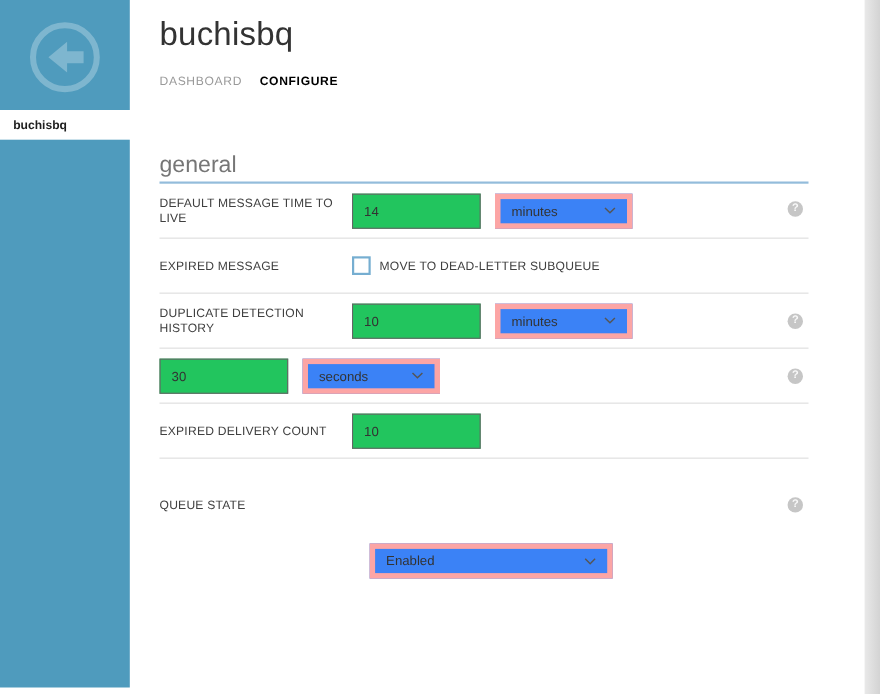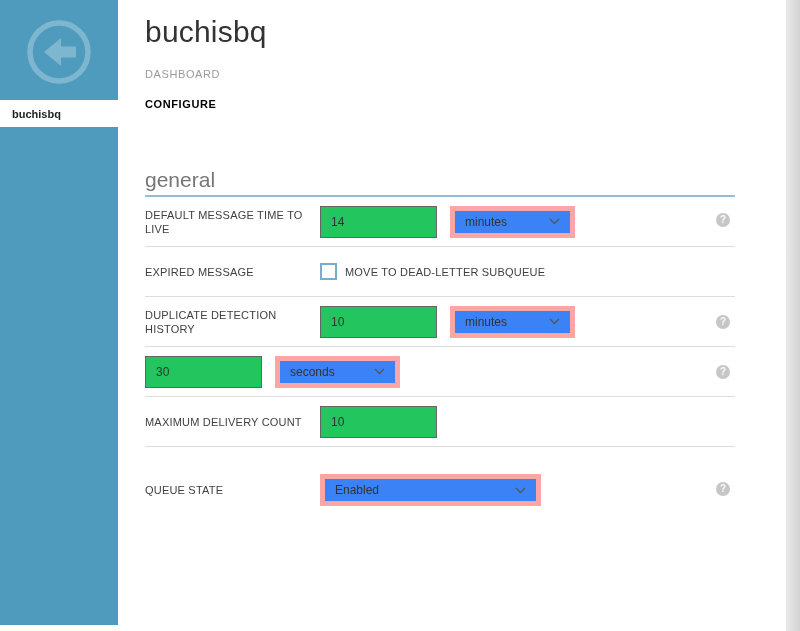--- a/index.html
+++ b/index.html
@@ -18,31 +18,31 @@
   .sidebar-body { width:118px; height:498px; background:#4F9BBD; }
 
   
   .scrollbar { position:absolute; right:0; top:0; width:14px; height:631px;
                background:linear-gradient(to right,#e9e9e9,#d3d3d3); }
 
   
   .main { position:absolute; left:145px; top:0; width:590px; }
   .page-title { margin-top:12px; font-size:30px; font-weight:300; color:#333;
                 line-height:40px; letter-spacing:0.2px; }
-  .tabs { margin-top:15px; display:flex; gap:16px;flex-direction:column; }
+  .tabs { margin-top:15px; display:flex; gap:16px; }
   .tab { font-size:11px; letter-spacing:0.6px; line-height:14px; cursor:pointer; }
   .tab.inactive { color:#9a9a9a; font-weight:400; }
   .tab.active { color:#000; font-weight:700; }
 
   .section-header { margin-top:57px; font-size:21px; font-weight:400; color:#767676;
                     line-height:24px; padding-bottom:3px; border-bottom:2px solid #93BCDB; }
 
   .row { position:relative; height:50px; border-bottom:1px solid #ddd;
          display:flex; align-items:center; }
-  .row.last { height:109px; border-bottom:none; align-items:flex-start; padding-top:27px; }
+  .row.last { height:109px; border-bottom:none; align-items:flex-end; padding-top:27px;gap:16px; }
   .row-label { width:175px; flex-shrink:0; font-size:11px; color:#404040;
                letter-spacing:0.2px; line-height:14px; padding-right:12px; }
   .text-input { width:117px; height:32px; border:1px solid #656565; background:#22c55e;
                 font-family:"Liberation Sans", sans-serif; font-size:12px; color:#333;
                 padding:0 8px 0 10px; outline:none; }
   .select-box { height:32px; border:5px solid #fca5a5; background:#3b82f6; cursor:pointer;
                 display:flex; align-items:center; justify-content:space-between;
                 padding:0 10px; font-size:12px; color:#333; }
   .select-unit { width:125px; margin-left:13px; }
   .select-wide { width:221px; }
@@ -129,21 +129,21 @@
         <span class="chevron">
           <svg width="11" height="7" viewBox="0 0 11 7">
               <polyline points="1,1 5.5,5.5 10,1" fill="none" stroke="#555" stroke-width="1.3"></polyline>
             </svg>
         </span>
       </div>
       <div class="help">?</div>
     </div>
 
     <div class="row">
-      <div class="row-label">MAXIMUM DELIVERY COUNT</div>
+      <div class="row-label">EXPIRED DELIVERY COUNT</div>
       <input class="text-input" type="text" value="10" style="">
     </div>
 
     <div class="row last">
       <div class="row-label" style="align-self:flex-start; margin-top:9px;">QUEUE STATE</div>
       <div class="select-box select-wide">
         <span>Enabled</span>
         <span class="chevron">
           <svg width="11" height="7" viewBox="0 0 11 7">
               <polyline points="1,1 5.5,5.5 10,1" fill="none" stroke="#555" stroke-width="1.3"></polyline>

